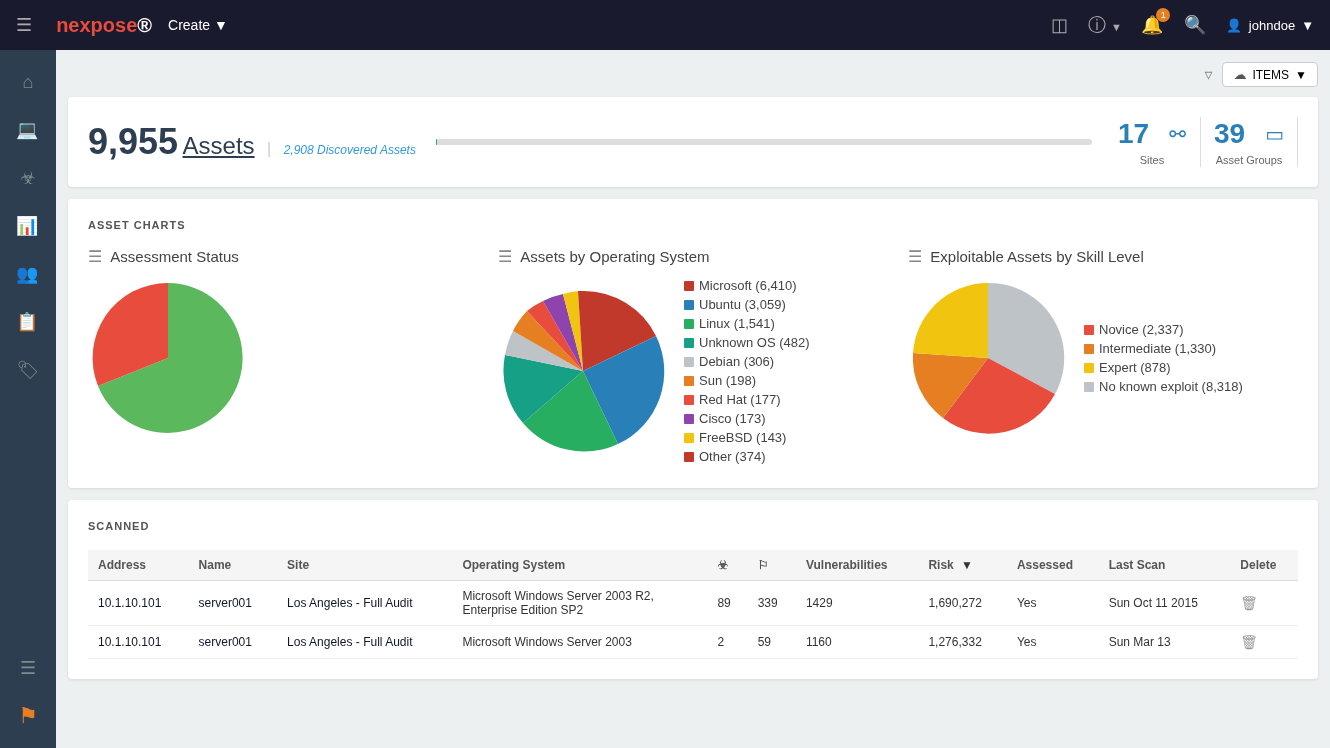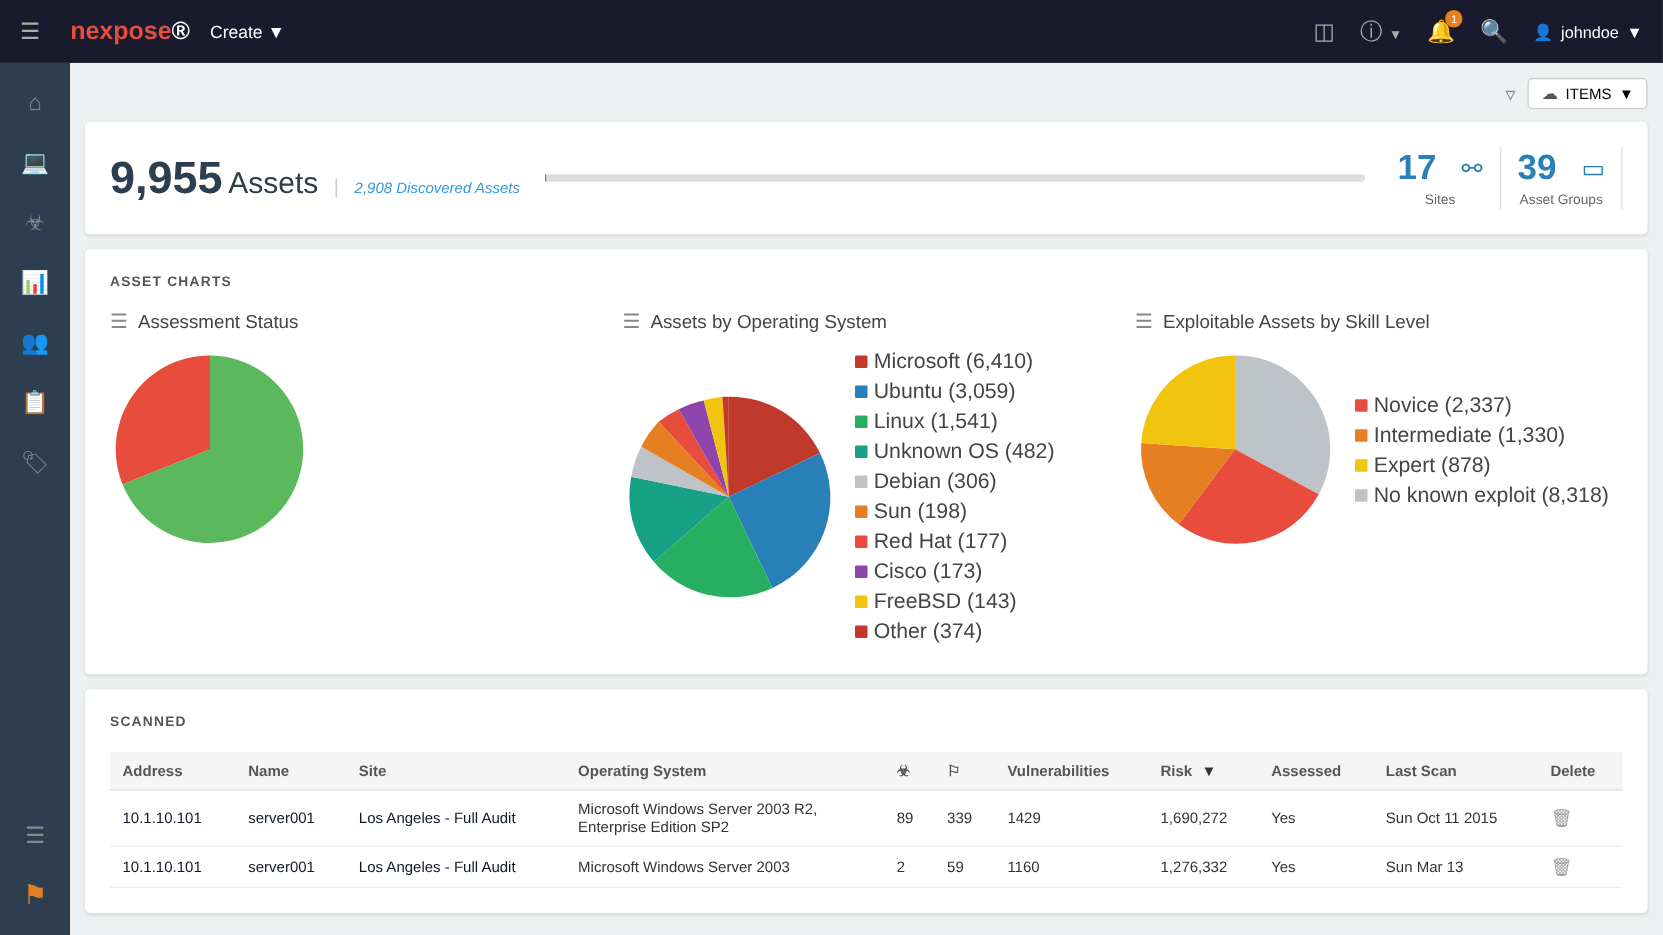--- a/index.html
+++ b/index.html
@@ -135,20 +135,21 @@
     }
     .asset-count {
       font-size: 36px;
       font-weight: bold;
       color: #2c3e50;
     }
     .asset-label {
       font-size: 24px;
       font-weight: normal;
       color: #2c3e50;
+      text-decoration: underline;
     }
     .discovered { font-size: 12px; color: #3498db; font-style: italic; }
     .license-bar-container { flex: 1; }
     .license-text { font-size: 11px; color: #555; margin-bottom: 4px; }
     .license-bar-bg { background: #ddd; height: 6px; border-radius: 3px; width: 100%; }
     .license-bar-fill { background: #27ae60; height: 6px; border-radius: 3px; width: 0.2%; }
     .stat-group {
       display: flex;
       align-items: center;
       gap: 8px;
@@ -169,21 +170,21 @@
 
     
     .charts-header { font-size: 11px; font-weight: bold; color: #555; letter-spacing: 1px; margin-bottom: 16px; }
     .charts-grid { display: flex; gap: 20px; }
     .chart-container { flex: 1; }
     .chart-title-row { display: flex; align-items: center; gap: 8px; margin-bottom: 12px; }
     .chart-menu-icon { color: #888; font-size: 16px; cursor: pointer; }
     .chart-title { font-size: 15px; color: #444; }
     .chart-content { display: flex; align-items: center; gap: 16px; }
     .pie-chart { flex-shrink: 0; }
-    .legend { font-size: 17px; color: #444; }
+    .legend { font-size: 13px; color: #444; }
     .legend-item { display: flex; align-items: center; gap: 5px; margin-bottom: 4px; }
     .legend-dot { width: 10px; height: 10px; border-radius: 1px; flex-shrink: 0; }
 
     
     .scanned-header { font-size: 11px; font-weight: bold; color: #555; letter-spacing: 1px; margin-bottom: 18px; }
     .data-table { width: 100%; border-collapse: collapse; font-size: 12px; }
     .data-table th {
       background: #f5f5f5;
       padding: 8px 10px;
       text-align: left;

